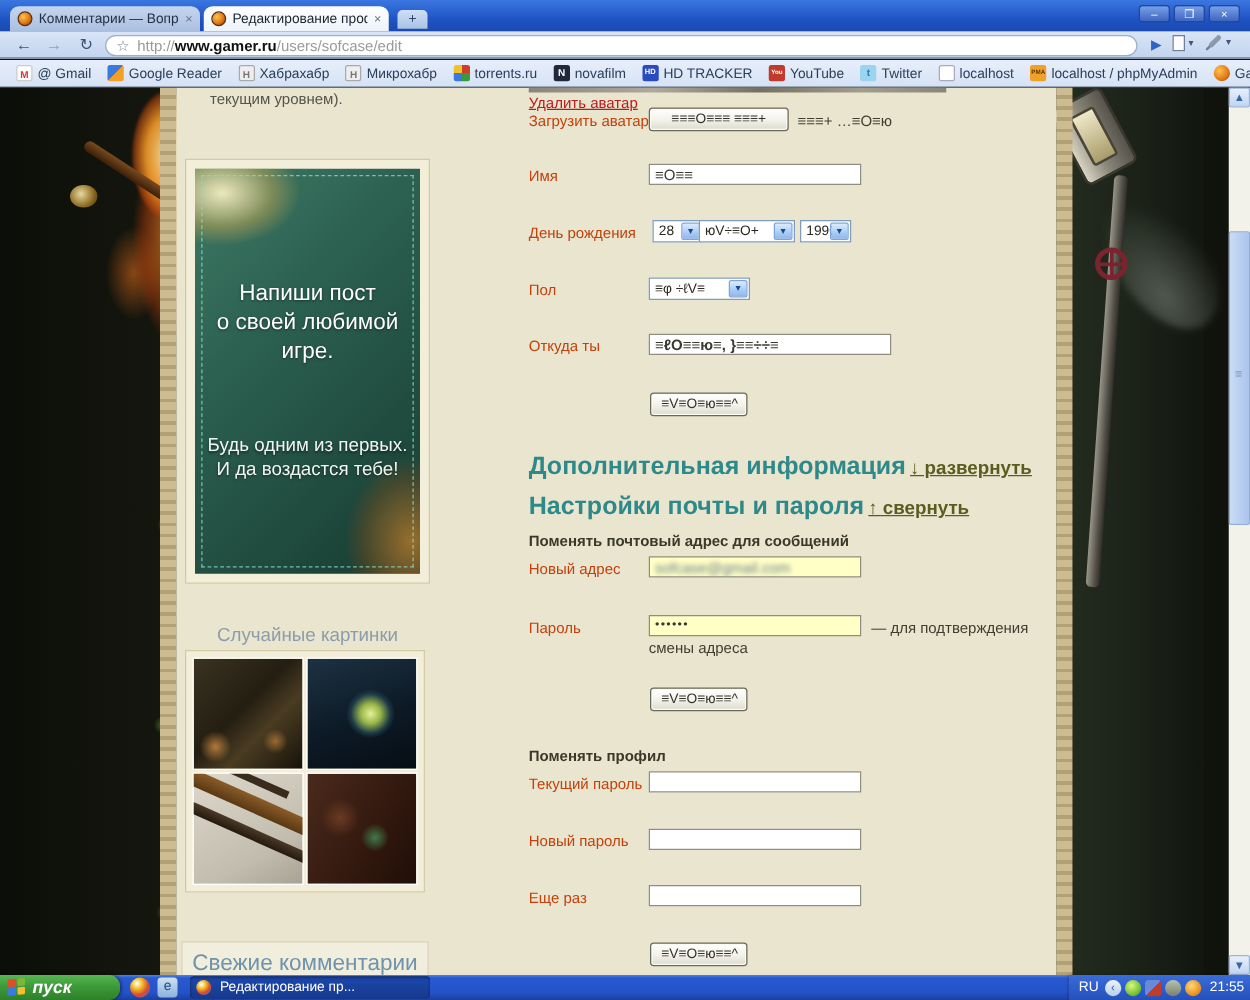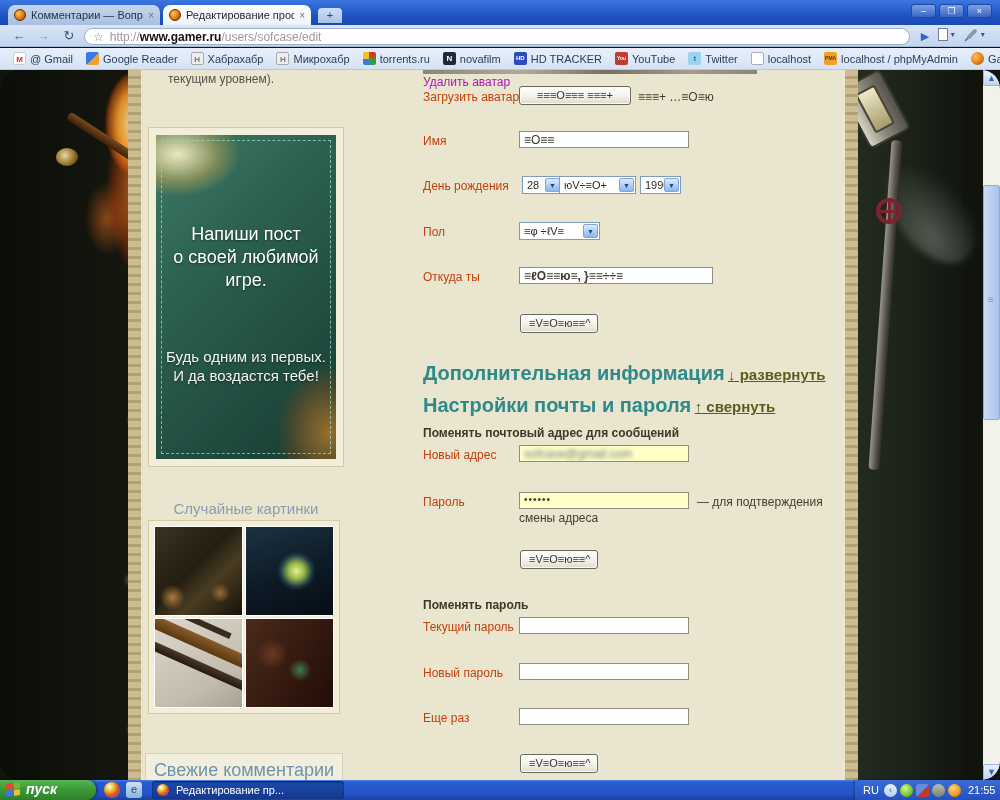--- a/index.html
+++ b/index.html
@@ -43,21 +43,21 @@
 
   #bookmarksbar { position:absolute; top:48px; left:0; width:1000px; height:22px;
     background:linear-gradient(#e8effb,#d5e2f5); border-bottom:1px solid #b9c8de;
     display:flex; align-items:center; font-size:11px; color:#2a4058; }
   .bm { display:flex; align-items:center; margin-left:13px; cursor:pointer; white-space:nowrap; }
   .bm .ico { width:13px; height:13px; margin-right:4px; border-radius:2px; font-size:8px; font-weight:bold;
     color:#fff; text-align:center; line-height:13px; flex:0 0 auto; }
 
   
   #viewport { position:absolute; top:70px; left:0; width:1000px; height:710px; overflow:hidden;
-    background:linear-gradient(90deg,#0b0d08 0%,#15170f 13%,#15170f 14%,#10130c 100%);border-radius:19px; }
+    background:linear-gradient(90deg,#0b0d08 0%,#15170f 13%,#15170f 14%,#10130c 100%); }
   #strip-left { position:absolute; left:128px; top:0; width:13px; height:710px;
     background:repeating-linear-gradient(#cdbb92 0 6px,#b3a176 6px 9px); }
   #strip-right { position:absolute; left:845px; top:0; width:13px; height:710px;
     background:repeating-linear-gradient(#cdbb92 0 6px,#b3a176 6px 9px); }
   #content { position:absolute; left:141px; top:0; width:704px; height:710px; background:#eae5cf; }
 
   
   .flame { left:30px; top:0; width:140px; height:270px;
     background:
       radial-gradient(ellipse 40px 70px at 75% 20%, rgba(255,235,170,.95), rgba(255,160,40,.85) 45%, rgba(200,70,10,.5) 70%, transparent 75%),
@@ -133,21 +133,21 @@
       radial-gradient(circle 16px at 62% 58%, #3f7a4a, transparent 70%),
       radial-gradient(circle 22px at 30% 40%, #6a3a24, transparent 70%),
       linear-gradient(120deg,#4a2a1c 0%,#32180e 60%,#200e08 100%); }
   #comments-box { left:4px; top:683px; width:198px; height:30px; background:#f2eedd; border:1px solid #d8d2b8;
     text-align:center; font-size:18px; color:#6f93ab; padding-top:6px; cursor:pointer; }
 
   
   #form-col { position:absolute; left:282px; top:0; width:420px; height:710px; font-size:12px; color:#3f3e30; }
   .frow { position:absolute; }
   .lbl { color:#c2410c; }
-  .link { color:#a21caf; cursor:pointer; }
+  .link { color:#b91c1c; text-decoration:underline; cursor:pointer; }
   .txt { position:absolute; background:#fff; border:1px solid #8d8d80; height:17px; padding:1px 4px;
     font-size:12px; color:#3a3a30; overflow:hidden; white-space:nowrap; cursor:text; }
   .txt.yellow { background:#ffffc6; }
   .xp-btn { position:absolute; height:19px; background:linear-gradient(#ffffff,#f2f1ea 55%,#dddbce);
     border:1px solid #6a6a5a; border-radius:3px; font-size:11px; color:#33332a; text-align:center;
     line-height:17px; padding:0 8px; cursor:pointer; box-shadow:inset 0 0 0 1px #fbfbf6; }
   .sel { position:absolute; height:18px; background:#fff; border:1px solid #7f9db9; font-size:11px;
     color:#2a2a20; padding:2px 18px 0 4px; cursor:pointer; white-space:nowrap; overflow:hidden; }
   .sel .ar { position:absolute; right:1px; top:1px; bottom:1px; width:15px;
     background:linear-gradient(#dcebfe,#a9cbf5 60%,#8eb8ee); border:1px solid #7fa5d8; border-radius:2px;
@@ -358,21 +358,21 @@
         <div class="frow lbl" style="left:0;top:378px;">Новый адрес</div>
         <div class="txt yellow" style="left:96px;top:375px;width:170px;"><span class="blurred">sofcase@gmail.com</span></div>
 
         <div class="frow lbl" style="left:0;top:425px;">Пароль</div>
         <div class="txt yellow" style="left:96px;top:422px;width:170px;font-size:10px;letter-spacing:1px;">••••••</div>
         <div class="frow hint" style="left:274px;top:425px;">— для подтверждения</div>
         <div class="frow hint" style="left:96px;top:441px;">смены адреса</div>
 
         <div class="xp-btn" style="left:97px;top:480px;width:78px;">≡V≡O≡ю≡≡^</div>
 
-        <div class="frow h-bold" style="left:0;top:528px;">Поменять пароль</div>
+        <div class="frow h-bold" style="left:0;top:528px;">Поменять профил</div>
         <div class="frow lbl" style="left:0;top:550px;">Текущий пароль</div>
         <div class="txt" style="left:96px;top:547px;width:170px;"></div>
         <div class="frow lbl" style="left:0;top:596px;">Новый пароль</div>
         <div class="txt" style="left:96px;top:593px;width:170px;"></div>
         <div class="frow lbl" style="left:0;top:641px;">Еще раз</div>
         <div class="txt" style="left:96px;top:638px;width:170px;"></div>
 
         <div class="xp-btn" style="left:97px;top:684px;width:78px;">≡V≡O≡ю≡≡^</div>
       </div>
     </div>

